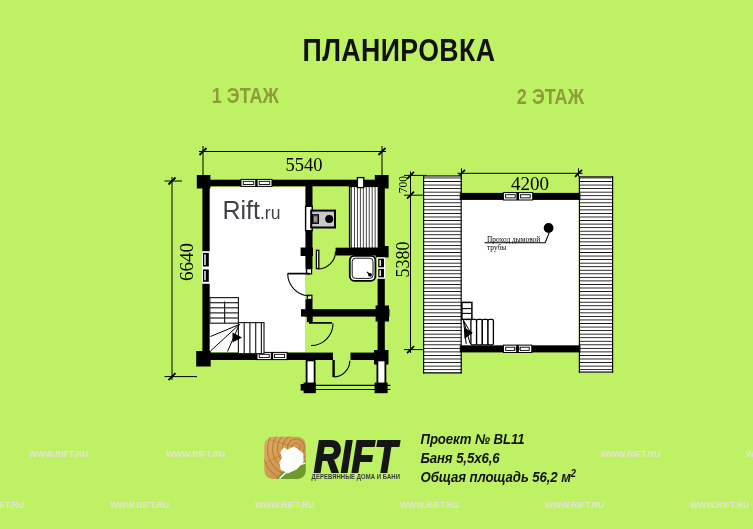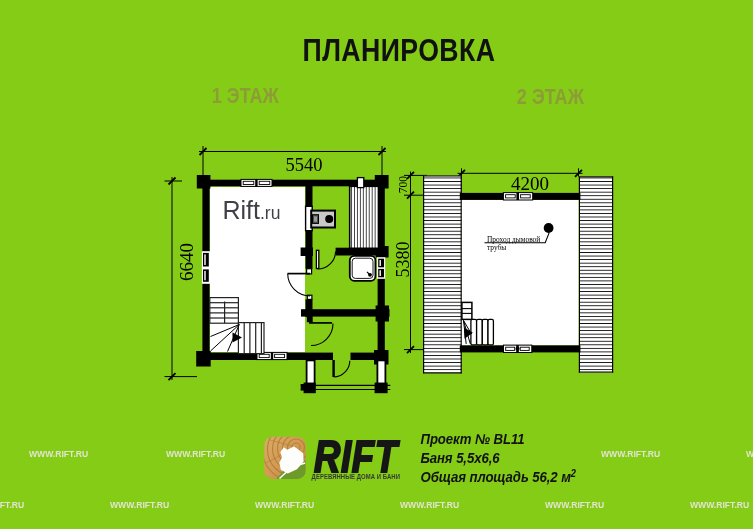--- a/index.html
+++ b/index.html
@@ -1,16 +1,16 @@
 <!DOCTYPE html>
 <html><head>
 <meta charset="utf-8">
 <style>
   html,body{margin:0;padding:0;background:#fff;}
-  #page{position:relative;width:753px;height:529px;background:#84cc16;overflow:hidden;
+  #page{position:relative;width:753px;height:529px;background:#bef264;overflow:hidden;
         font-family:"Liberation Sans",sans-serif;}
   svg{position:absolute;left:0;top:0;}
 </style>
 </head>
 <body>
 <div id="page">
 <svg width="753" height="529" viewBox="0 0 753 529">
 <defs>
   <pattern id="hatchH" width="6" height="3.55" patternUnits="userSpaceOnUse">
     <rect width="6" height="3.55" fill="#ffffff"></rect>

